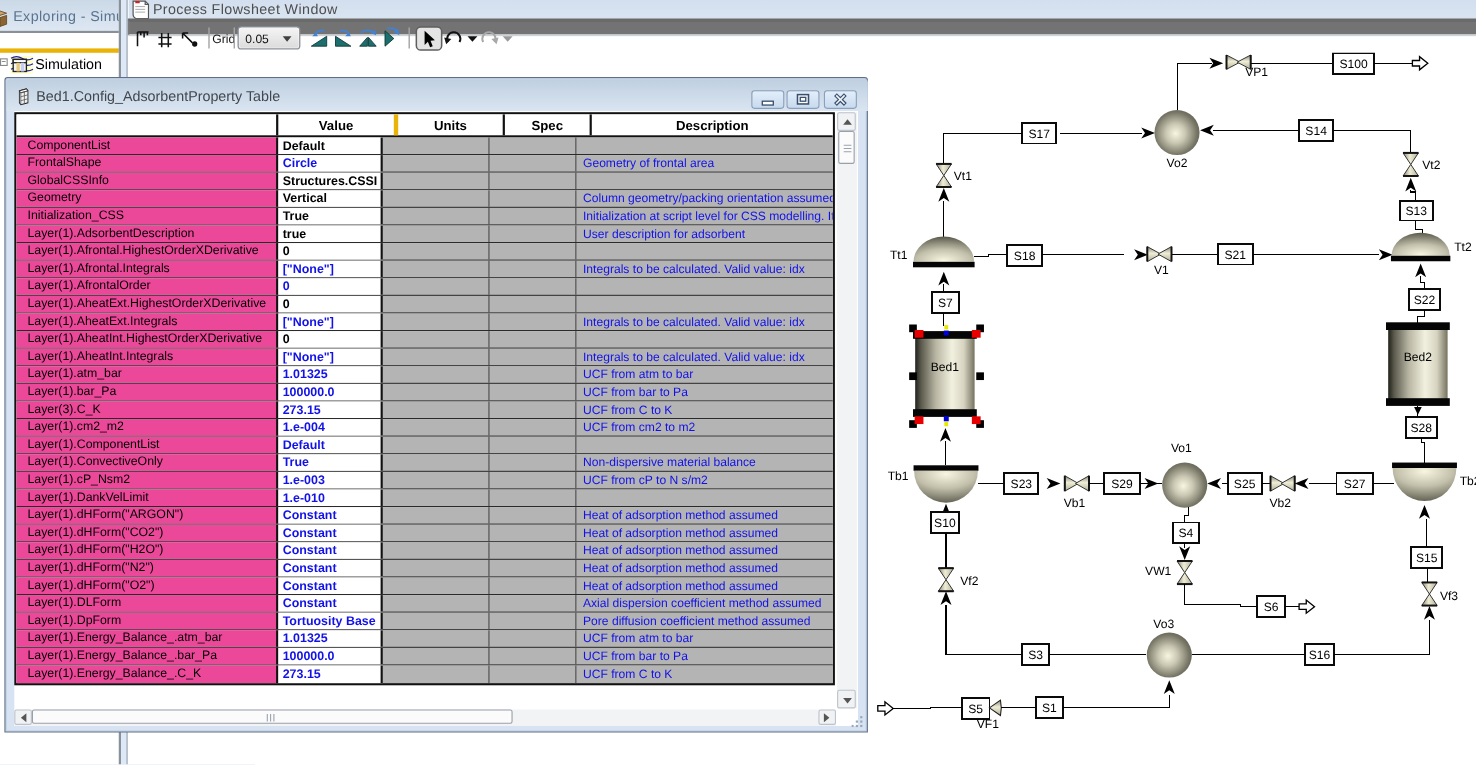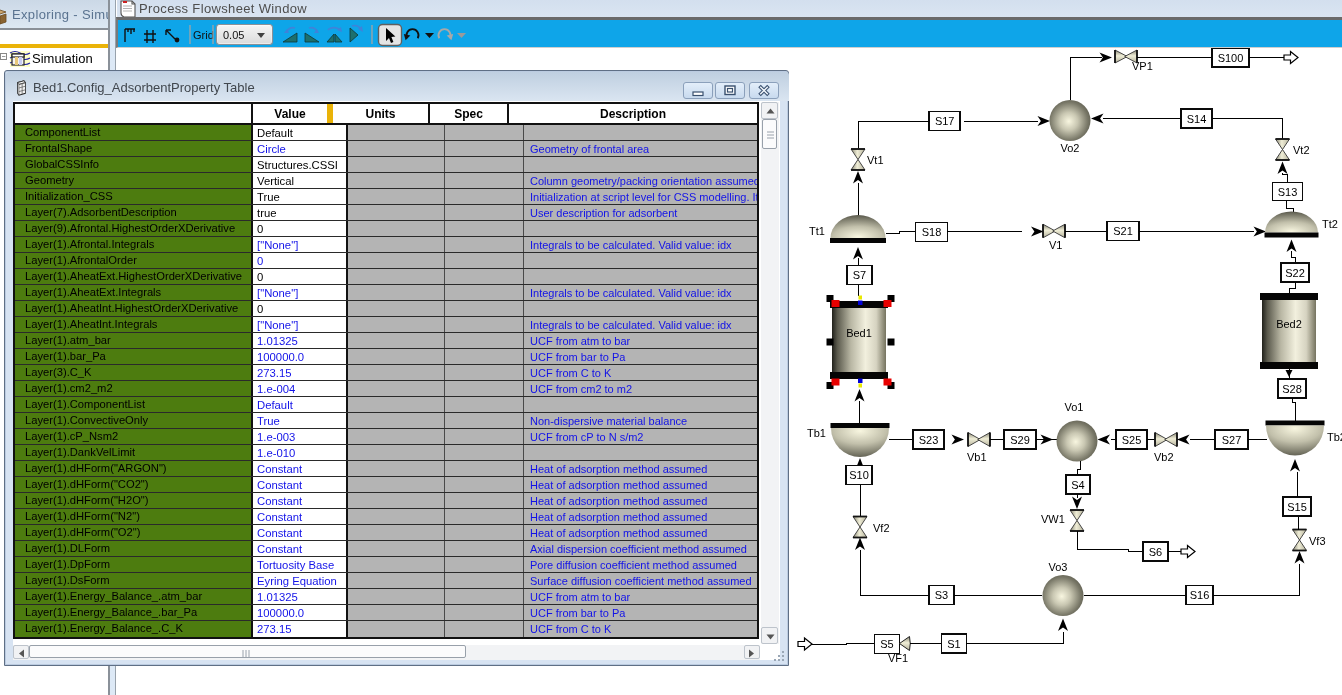--- a/index.html
+++ b/index.html
@@ -1,21 +1,21 @@
 <!DOCTYPE html>
 <html><head><meta charset="utf-8"><title>p</title><style>
 *{margin:0;padding:0;box-sizing:border-box}
 html,body{width:1342px;height:695px;overflow:hidden}
 body{font-family:"Liberation Sans",sans-serif;background:#fff;position:relative}
 #root{position:absolute;inset:0;width:1342px;height:695px;overflow:hidden}
 
 #fstitle{position:absolute;left:117px;top:0;width:1225px;height:33px;
  background:linear-gradient(#d3dfee,#e0eaf5);}
 #fstitle .t{position:absolute;left:22px;top:1px;font-size:13px;letter-spacing:0.35px;color:#4e4e4e}
-#fsbar{position:absolute;left:116px;top:17px;width:1226px;height:31px;background:#0ea5e9;
+#fsbar{position:absolute;left:116px;top:17px;width:1226px;height:15px;background:#737373;
  border-top:3px solid #6a6a6a;border-left:2px solid #7a7a7a;border-bottom:1px solid #cfcfcf}
 #canvas{position:absolute;left:116px;top:48px;width:1226px;height:647px;background:#fff}
 
 #exp{position:absolute;left:0;top:0;width:117px;height:695px}
 #exp .tb{position:absolute;left:0;top:0;width:110px;height:30px;
  background:linear-gradient(#cbd8e6,#dde8f3);border-bottom:2px solid #8a9098}
 #exp .tt{position:absolute;left:12px;top:7px;font-size:13px;letter-spacing:0.35px;color:#5a7390;white-space:nowrap}
 #exp .ai{position:absolute;left:0;top:44px;width:110px;height:18px;background:#eab308;
  border-bottom:2px solid #848484;font-size:11px;color:#111;padding:3px 0 12px 0px}
 #exp .tree{position:absolute;left:0;top:48px;width:110px;height:647px;background:#fff}
@@ -35,26 +35,26 @@
  background:linear-gradient(#e3eefa,#c8daee);}
 .wbtn svg{position:absolute;left:0;top:0}
 #tbody{position:absolute;left:8px;top:30px;width:767px;height:559px;background:#fff}
 
 #tbl{position:absolute;left:0;top:1px;width:746px;border:2px solid #111;border-bottom:2px solid #111}
 .hr{display:flex;height:21px;background:#fff;border-bottom:2px solid #111;
  font-weight:bold;font-size:12px;color:#000}
 .hr div{display:flex;align-items:center;justify-content:center}
 .r{display:flex;height:16px;background:#b4b4b4;border-bottom:1px solid #2a2a2a}
 .r:last-child{border-bottom:none}
-.cn{width:238px;background:#4d7c0f;border-right:2px solid #111;font-size:11.2px;color:#000;
+.cn{width:238px;background:#ec4899;border-right:2px solid #111;font-size:11.2px;color:#000;
  padding:1px 16px 0 10px;white-space:nowrap;overflow:hidden}
 .hn{width:238px;border-right:2px solid #111}
-.cv{width:95px;background:#fff;border-right:2px solid #111;font-size:11.3px;font-weight:normal;
+.cv{width:95px;background:#fff;border-right:2px solid #111;font-size:11.3px;font-weight:bold;
  padding:1.5px 0 0 4px;white-space:nowrap;overflow:hidden}
-.hv{width:80px;border-right:6px solid #eab308}
+.hv{width:109px;border-right:4px solid #eab308}
 .cu{width:97px;border-right:1px solid #4a4a4a}
 .hu{width:97px;border-right:2px solid #111}
 .cs{width:79px;border-right:1px solid #4a4a4a}
 .hs{width:79px;border-right:2px solid #111}
 .cd{flex:1;font-size:11px;color:#1212e8;padding:1.5px 0 0 6px;white-space:nowrap;overflow:hidden}
 .hd{flex:1;}
 .k{color:#000}.b{color:#1212e8}
 
 #vsb{position:absolute;right:1px;top:1px;width:18px;height:542px;background:#f2f3f5}
 #hsb{position:absolute;left:0;top:544px;width:747px;height:15px;background:#f2f3f5}
@@ -450,28 +450,28 @@
             <div class="cd">Column geometry/packing orientation assumed</div>
           </div>
 <div class="r">
             <div class="cn">Initialization_CSS</div>
             <div class="cv k">True</div>
             <div class="cu"></div>
             <div class="cs"></div>
             <div class="cd">Initialization at script level for CSS modelling. It w</div>
           </div>
 <div class="r">
-            <div class="cn">Layer(7).AdsorbentDescription</div>
+            <div class="cn">Layer(1).AdsorbentDescription</div>
             <div class="cv k">true</div>
             <div class="cu"></div>
             <div class="cs"></div>
             <div class="cd">User description for adsorbent</div>
           </div>
 <div class="r">
-            <div class="cn">Layer(9).Afrontal.HighestOrderXDerivative</div>
+            <div class="cn">Layer(1).Afrontal.HighestOrderXDerivative</div>
             <div class="cv k">0</div>
             <div class="cu"></div>
             <div class="cs"></div>
             <div class="cd"></div>
           </div>
 <div class="r">
             <div class="cn">Layer(1).Afrontal.Integrals</div>
             <div class="cv b">["None"]</div>
             <div class="cu"></div>
             <div class="cs"></div>
@@ -609,27 +609,20 @@
             <div class="cu"></div>
             <div class="cs"></div>
             <div class="cd">Axial dispersion coefficient method assumed</div>
           </div>
 <div class="r">
             <div class="cn">Layer(1).DpForm</div>
             <div class="cv b">Tortuosity Base</div>
             <div class="cu"></div>
             <div class="cs"></div>
             <div class="cd">Pore diffusion coefficient method assumed</div>
-          </div>
-<div class="r">
-            <div class="cn">Layer(1).DsForm</div>
-            <div class="cv b">Eyring Equation</div>
-            <div class="cu"></div>
-            <div class="cs"></div>
-            <div class="cd">Surface diffusion coefficient method assumed</div>
           </div>
 <div class="r">
             <div class="cn">Layer(1).Energy_Balance_.atm_bar</div>
             <div class="cv b">1.01325</div>
             <div class="cu"></div>
             <div class="cs"></div>
             <div class="cd">UCF from atm to bar</div>
           </div>
 <div class="r">
             <div class="cn">Layer(1).Energy_Balance_.bar_Pa</div>

